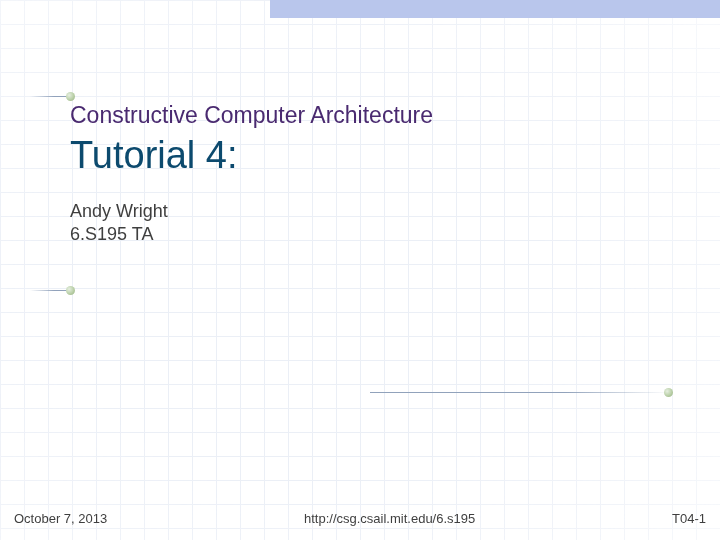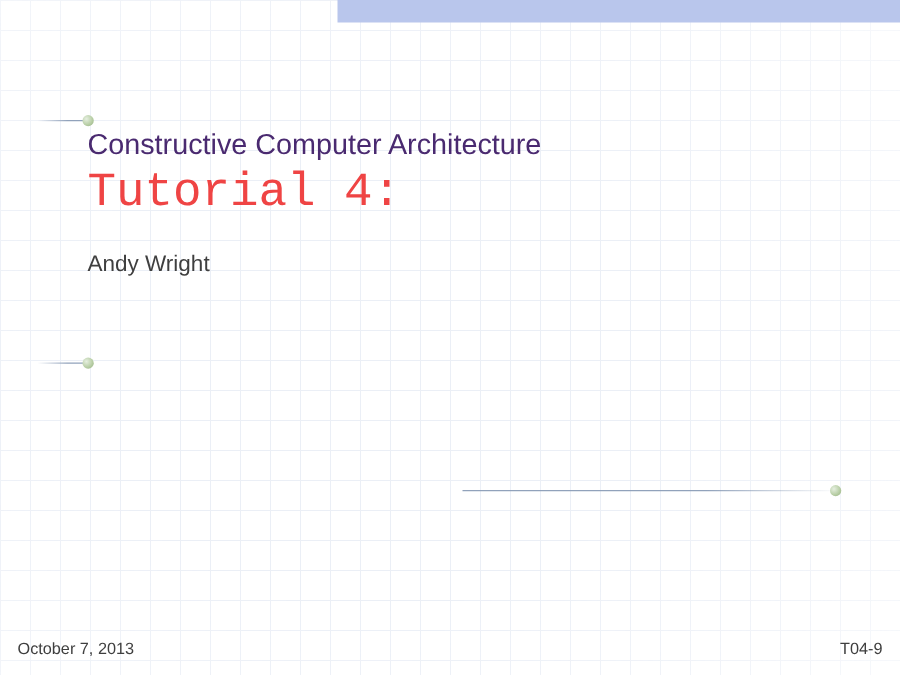--- a/index.html
+++ b/index.html
@@ -34,25 +34,24 @@
     left: 70px; top: 100px;
     width: 580px;
   }
   .subtitle {
     color: #4a2a70;
     font-size: 23px;
     line-height: 1.35;
     margin-bottom: 2px;
   }
   .title {
-    color: #ef4444;
+    color: #0c4a6e;
     font-size: 38px;
     line-height: 1.18;
     font-weight: 400;
-    font-family: Liberation Mono, monospace;
   }
   .author-block {
     margin-top: 22px;
     color: #3f3f3f;
     font-size: 18px;
     line-height: 1.3;
   }
   .rule {
     position: absolute;
     height: 1px;
@@ -97,25 +96,27 @@
 <div class="topbar"></div>
 
 <div class="rule rule-left"></div>
 <div class="dot dot-top"></div>
 
 <div class="content">
   <div class="subtitle">Constructive Computer Architecture</div>
   <div class="title">Tutorial 4:</div>
   <div class="author-block">
     <div>Andy Wright</div>
+    <div>6.S195 TA</div>
   </div>
 </div>
 
 <div class="rule rule-left2"></div>
 <div class="dot dot-mid"></div>
 
 <div class="rule rule-lower"></div>
 <div class="dot dot-low"></div>
 
 <div class="footer">
   <span>October 7, 2013</span>
-  <span>T04-9</span>
+  <span>http://csg.csail.mit.edu/6.s195</span>
+  <span>T04-1</span>
 </div>
 
 </body></html>

